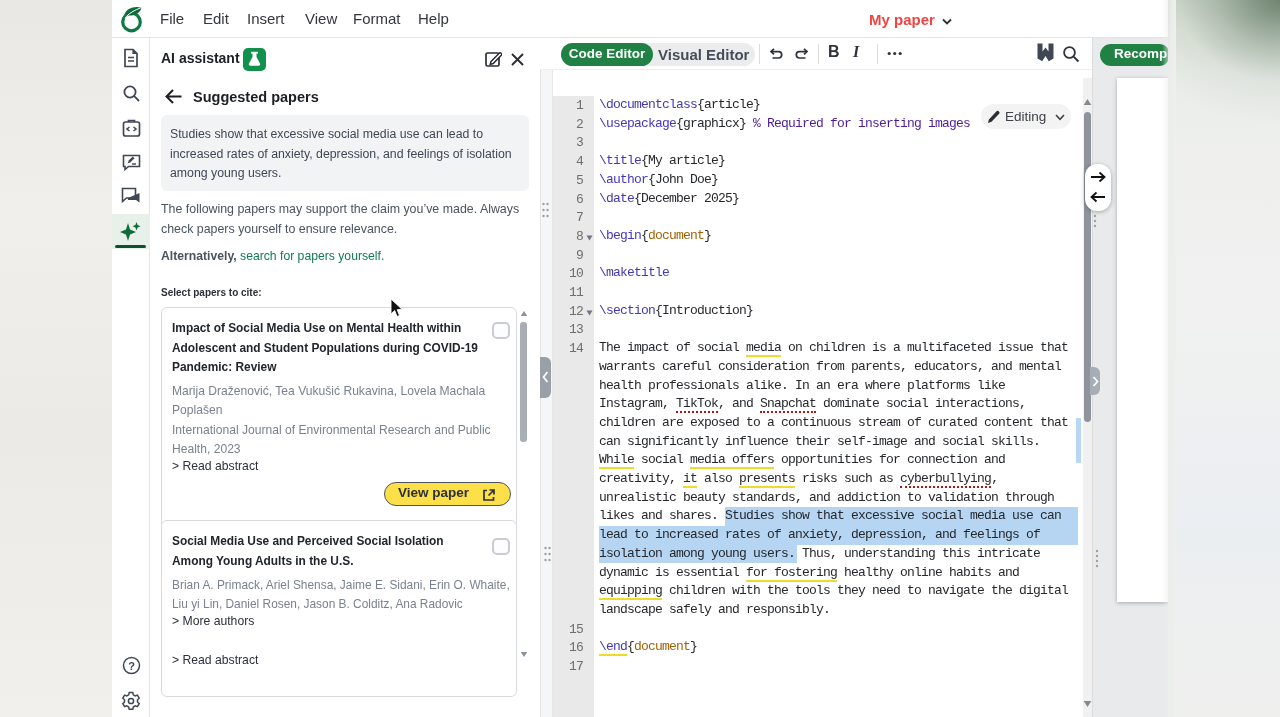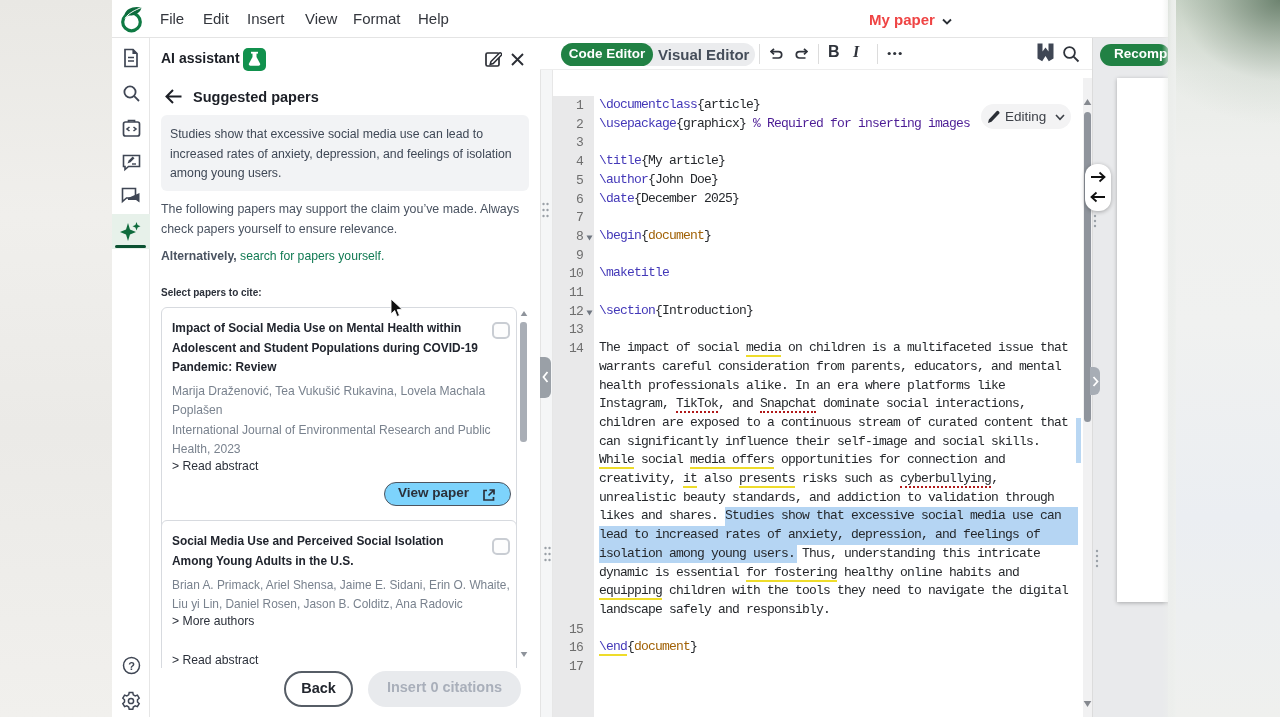--- a/index.html
+++ b/index.html
@@ -30,21 +30,21 @@
            font-size:12.3px; color:#3f4856; line-height:19.5px; padding:10px 9px 0 9px; white-space:nowrap; }
   .ptext { position:absolute; left:11px; font-size:12.4px; color:#4a5361; line-height:19.5px; white-space:nowrap; }
   .plink { color:#117a53; }
   
   .card { position:absolute; left:11px; width:356px; background:#fff; border:1px solid #d7dadf; border-radius:6px; }
   .ctitle { position:absolute; left:10px; font-size:11.9px; font-weight:bold; color:#21252e; line-height:19.6px; white-space:nowrap; }
   .cgray { position:absolute; left:10px; font-size:12.1px; color:#79828e; line-height:19.3px; white-space:nowrap; }
   .cdark { position:absolute; left:10px; font-size:12.2px; color:#2b303a; white-space:nowrap; }
   .cbox { position:absolute; left:330px; width:18px; height:17px; border:2px solid #c9cdd3; border-radius:5px; background:#fdfdfd; }
   #viewpaper { position:absolute; left:222px; top:174px; width:127px; height:24px; border:1.5px solid #4d545f; border-radius:14px;
-      font-size:13.5px; font-weight:bold; color:#2b303a; text-align:left; padding:2px 0 0 13px; background:#7dd3fc; }
+      font-size:13.5px; font-weight:bold; color:#2b303a; text-align:left; padding:2px 0 0 13px; background:#fde047; }
   
   #pfoot { position:absolute; left:0px; top:630px; width:390px; height:49px; background:#fff; }
   #backbtn { position:absolute; left:134px; top:3px; width:69px; height:36px; border:2px solid #565d66; border-radius:19px;
       font-size:14.5px; font-weight:bold; color:#22262e; text-align:center; padding-top:7px; background:#fff; }
   #insbtn { position:absolute; left:218px; top:3px; width:153px; height:36px; background:#e8eaed; border-radius:19px;
       font-size:14.5px; font-weight:bold; color:#a9afba; text-align:center; padding-top:8px; }
   
   #lsb { position:absolute; left:370px; top:284px; width:7px; height:120px; background:#a9aeb6; border-radius:3px; }
   
   #sep { left:540px; top:38px; width:13px; height:679px; background:#f5f6f7; border-left:1px solid #e4e4e4; border-right:1px solid #e7e7e7; }
@@ -205,24 +205,20 @@
       <div class="cdark" style="top:93px">&gt; More authors</div>
       <div class="cdark" style="top:132px">&gt; Read abstract</div>
     </div>
     <svg style="position:absolute;left:370px;top:272px" width="8" height="7" viewBox="0 0 8 7">
         <path d="M4 1 L7.3 6 H0.7 Z" fill="#8e939b"></path>
       </svg>
     <div id="lsb"></div>
     <svg style="position:absolute;left:370px;top:613px" width="8" height="7" viewBox="0 0 8 7">
         <path d="M4 6 L7.3 1 H0.7 Z" fill="#8e939b"></path>
       </svg>
-    <div id="pfoot">
-      <div id="backbtn">Back</div>
-      <div id="insbtn">Insert 0 citations</div>
-    </div>
     <svg style="position:absolute;left:240px;top:261px" width="14" height="20" viewBox="0 0 14 20">
         <path d="M1 0 L1 15 L4.7 11.5 L7 17.5 L9.5 16.5 L7.2 10.7 L12 10.2 Z" fill="#111" stroke="#fff" stroke-width="0.9"></path>
       </svg>
   </div>
   <div class="abs" id="sep"></div>
   <div class="abs" id="etoolbar">
     <div id="pill">
         <div id="pillgreen">Code Editor</div>
         <span id="pillgray">Visual Editor</span>
       </div>

